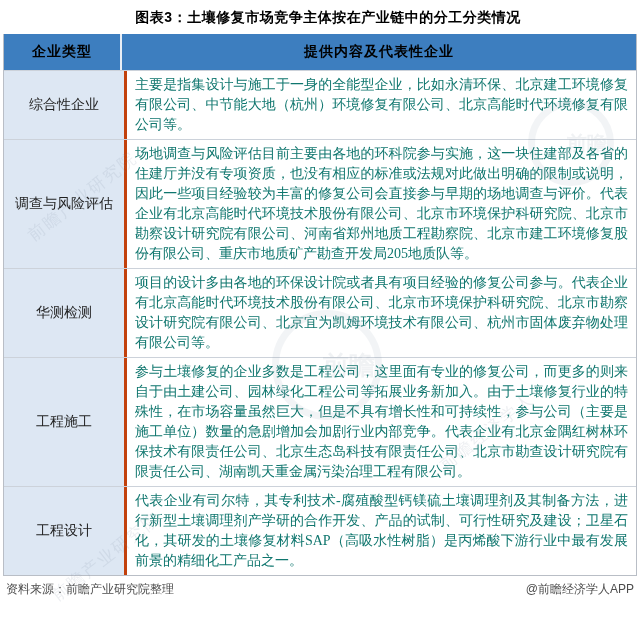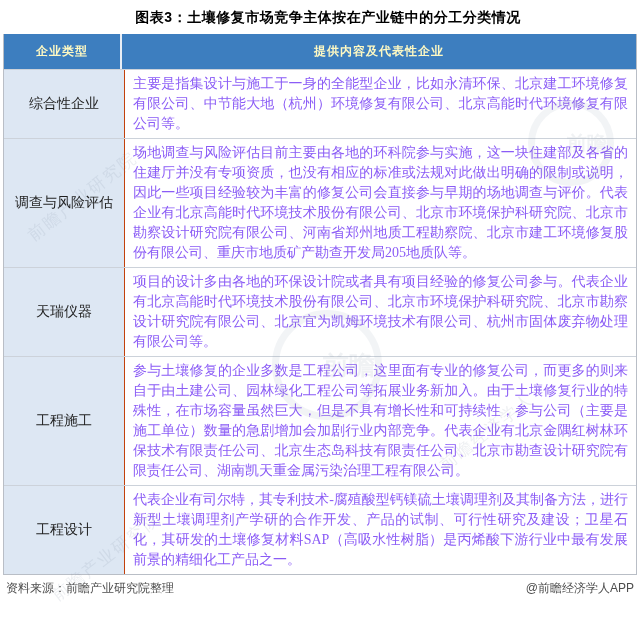--- a/index.html
+++ b/index.html
@@ -28,23 +28,23 @@
     font-family: "Liberation Sans", "DejaVu Sans", sans-serif;
   }
   .table {
     margin: 0 3px;
     border: 1px solid #b9bec6;
     border-top: none;
   }
   .thead {
     display: flex;
     background: #3d7ebf;
-    color: #fef9c3;
+    color: #000000;
     font-weight: bold;
-    font-size: 12px;
+    font-size: 14px;
     font-family: Liberation Mono, monospace;
   }
   .th-type {
     width: 112px;
     min-width: 112px;
     display: flex;
     align-items: center;
     justify-content: center;
     padding: 9px 2px;
     border-right: 2px solid #e9eef5;
@@ -65,29 +65,29 @@
   .cell-type {
     width: 112px;
     min-width: 112px;
     background: #dde7f3;
     display: flex;
     align-items: center;
     justify-content: center;
     text-align: center;
     font-size: 14px;
     color: #1f1f1f;
-    border-right: 1px solid #c2410c;
+    border-right: 3px solid #c2410c;
     padding: 2px 4px;
   }
   .cell-content {
     flex: 1;
     padding: 4px 8px;
     font-size: 14px;
     line-height: 20px;
-    color: #8b5cf6;
+    color: #0f766e;
     text-align: justify;
     word-break: break-all;
   }
   .footer {
     display: flex;
     justify-content: space-between;
     align-items: center;
     margin: 5px 6px 0 6px;
     font-size: 12px;
     color: #4d4d4d;
@@ -145,21 +145,21 @@
       <div class="cell-type">综合性企业</div>
       <div class="cell-content">主要是指集设计与施工于一身的全能型企业，比如永清环保、北京建工环境修复有限公司、中节能大地（杭州）环境修复有限公司、北京高能时代环境修复有限公司等。</div>
     </div>
 
     <div class="row">
       <div class="cell-type">调查与风险评估</div>
       <div class="cell-content">场地调查与风险评估目前主要由各地的环科院参与实施，这一块住建部及各省的住建厅并没有专项资质，也没有相应的标准或法规对此做出明确的限制或说明，因此一些项目经验较为丰富的修复公司会直接参与早期的场地调查与评价。代表企业有北京高能时代环境技术股份有限公司、北京市环境保护科研究院、北京市勘察设计研究院有限公司、河南省郑州地质工程勘察院、北京市建工环境修复股份有限公司、重庆市地质矿产勘查开发局205地质队等。</div>
     </div>
 
     <div class="row">
-      <div class="cell-type">天瑞仪器</div>
+      <div class="cell-type">华测检测</div>
       <div class="cell-content">项目的设计多由各地的环保设计院或者具有项目经验的修复公司参与。代表企业有北京高能时代环境技术股份有限公司、北京市环境保护科研究院、北京市勘察设计研究院有限公司、北京宜为凯姆环境技术有限公司、杭州市固体废弃物处理有限公司等。</div>
     </div>
 
     <div class="row">
       <div class="cell-type">工程施工</div>
       <div class="cell-content">参与土壤修复的企业多数是工程公司，这里面有专业的修复公司，而更多的则来自于由土建公司、园林绿化工程公司等拓展业务新加入。由于土壤修复行业的特殊性，在市场容量虽然巨大，但是不具有增长性和可持续性，参与公司（主要是施工单位）数量的急剧增加会加剧行业内部竞争。代表企业有北京金隅红树林环保技术有限责任公司、北京生态岛科技有限责任公司、北京市勘查设计研究院有限责任公司、湖南凯天重金属污染治理工程有限公司。</div>
     </div>
 
 
     <div class="row">

